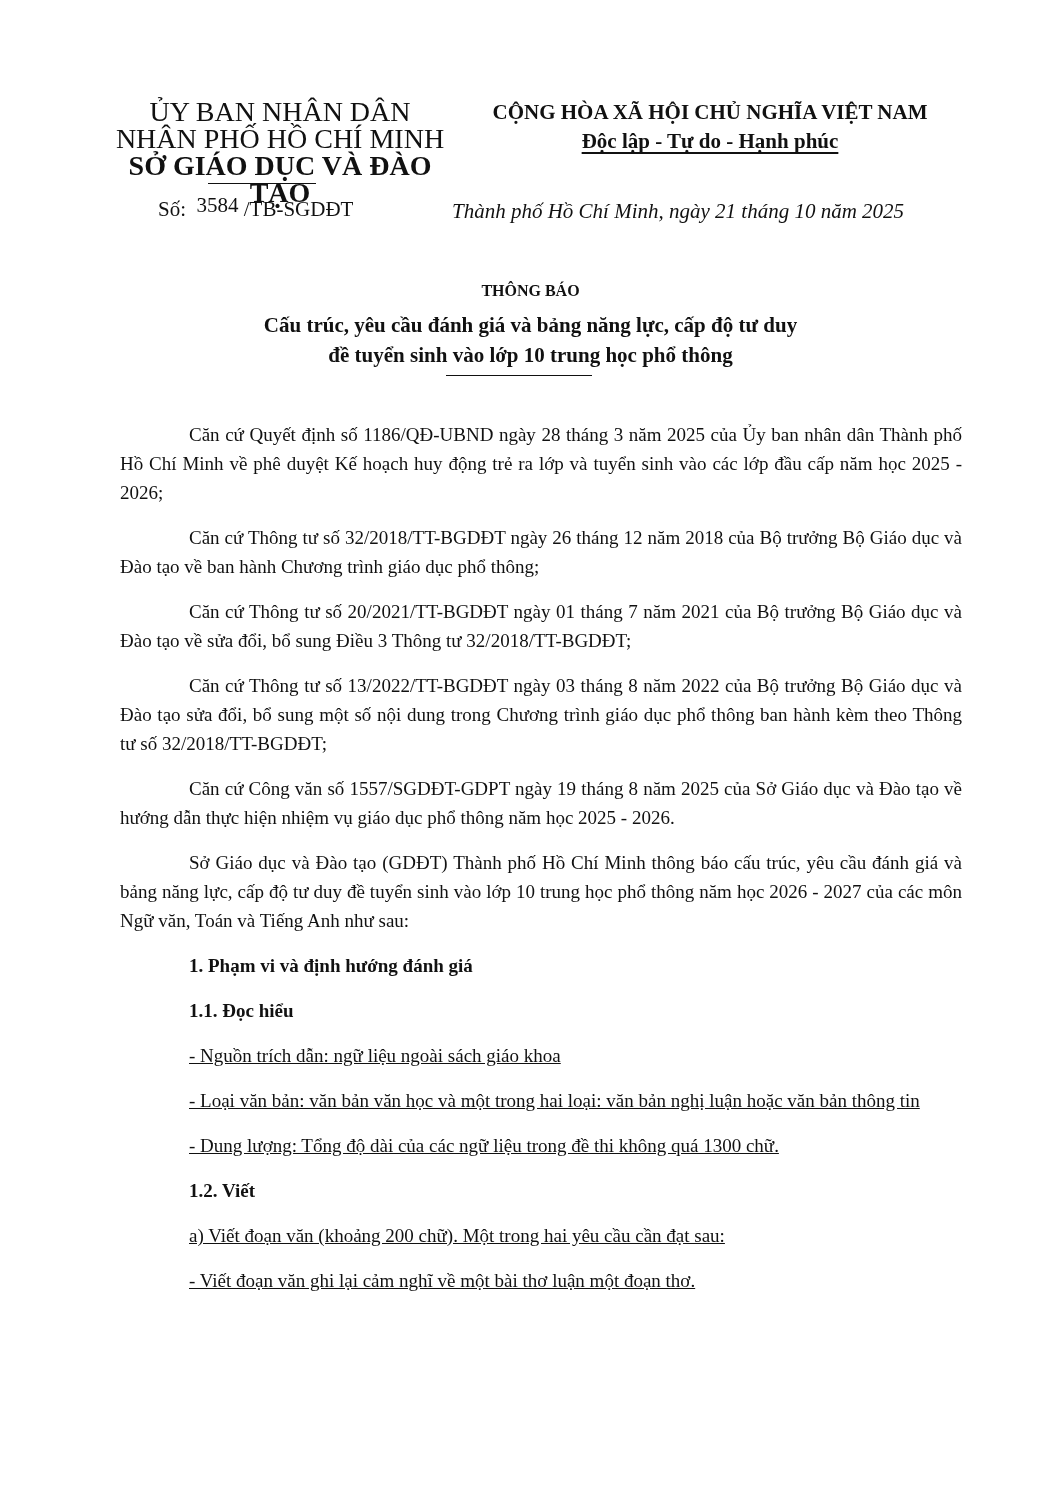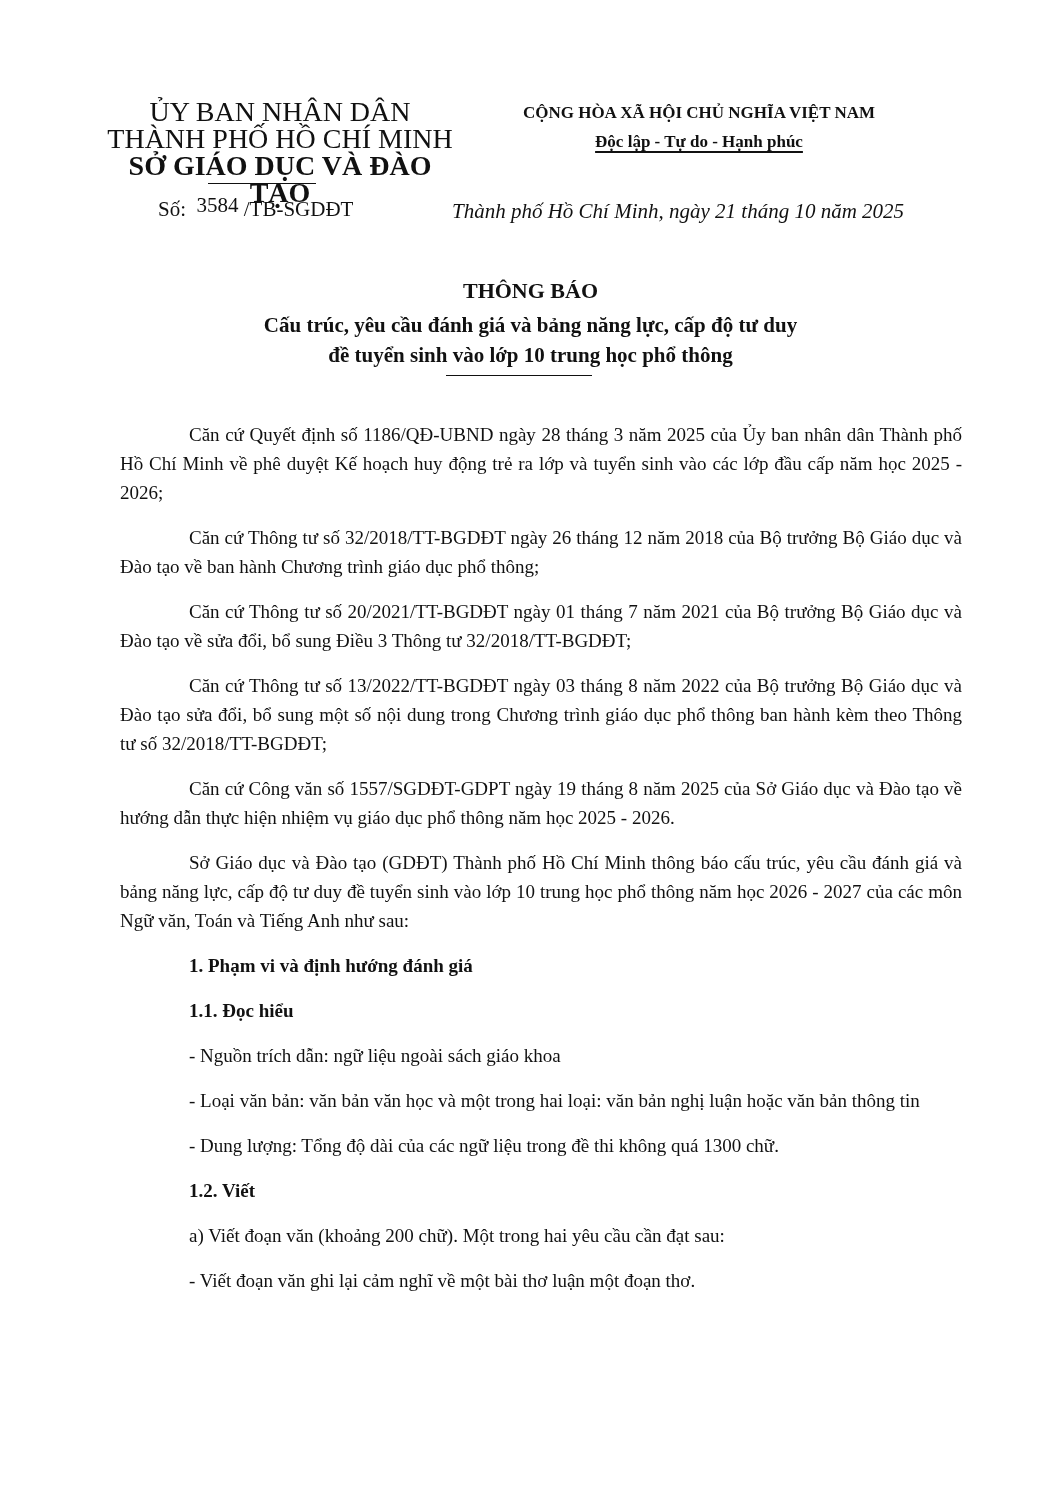--- a/index.html
+++ b/index.html
@@ -5,40 +5,40 @@
   html, body { margin: 0; padding: 0; background: #ffffff; }
   body {
     width: 1061px; height: 1500px; position: relative; overflow: hidden;
     font-family: "Liberation Serif", "DejaVu Serif", serif;
     color: #111111;
   }
   .abs { position: absolute; }
   .center { text-align: center; }
   .hdr-left { left: 100px; width: 360px; top: 98px; font-size: 28px; line-height: 27px; }
   .hdr-left .b { font-weight: bold; }
-  .hdr-right { left: 419px; width: 560px; top: 98px; font-size: 17px; line-height: 29px; }
+  .hdr-right { left: 430px; width: 560px; top: 98px; font-size: 21px; line-height: 29px; }
   .hdr-right .b { font-weight: bold; }
   .ul { text-decoration: underline; text-underline-offset: 4px; text-decoration-thickness: 1.5px; }
   .rule { height: 0; border-top: 1.5px solid #111; }
   .so { left: 158px; top: 197px; font-size: 21px; }
   .so .num { position: relative; top: -4px; }
   .date { left: 452px; top: 199px; font-size: 21px; font-style: italic; }
-  .title { left: 0; width: 1061px; top: 276px; font-size: 22px; font-weight: bold; line-height: 30px; }
+  .title { left: 0; width: 1061px; top: 276px; font-size: 16px; font-weight: bold; line-height: 30px; }
   .sub { left: 0; width: 1061px; top: 310px; font-size: 21px; font-weight: bold; line-height: 30px; }
   .body { left: 120px; width: 842px; top: 420px; font-size: 19px; line-height: 29px; }
   .p { text-align: justify; text-indent: 69px; margin: 0 0 16px 0; }
   .h { font-weight: bold; text-indent: 69px; margin: 0 0 16px 0; }
-  .li { text-indent: 69px; margin: 0 8px 16px 0; text-align: justify; }
+  .li { text-indent: 69px; margin: 0 8px 16px 0; text-align: justify; text-decoration: underline; }
 </style>
 </head>
 <body>
 
 <div class="abs hdr-left center">
   <div>ỦY BAN NHÂN DÂN</div>
-  <div>THÀNH PHỐ HỒ CHÍ MINH</div>
+  <div>NHÂN PHỐ HỒ CHÍ MINH</div>
   <div class="b">SỞ GIÁO DỤC VÀ ĐÀO TẠO</div>
 </div>
 <div class="abs rule" style="left:208px; top:183px; width:108px;"></div>
 
 <div class="abs so">
   <span>Số:</span>&nbsp;
   <span class="num">3584</span>
   <span>/TB-SGDĐT</span>
 </div>
 

